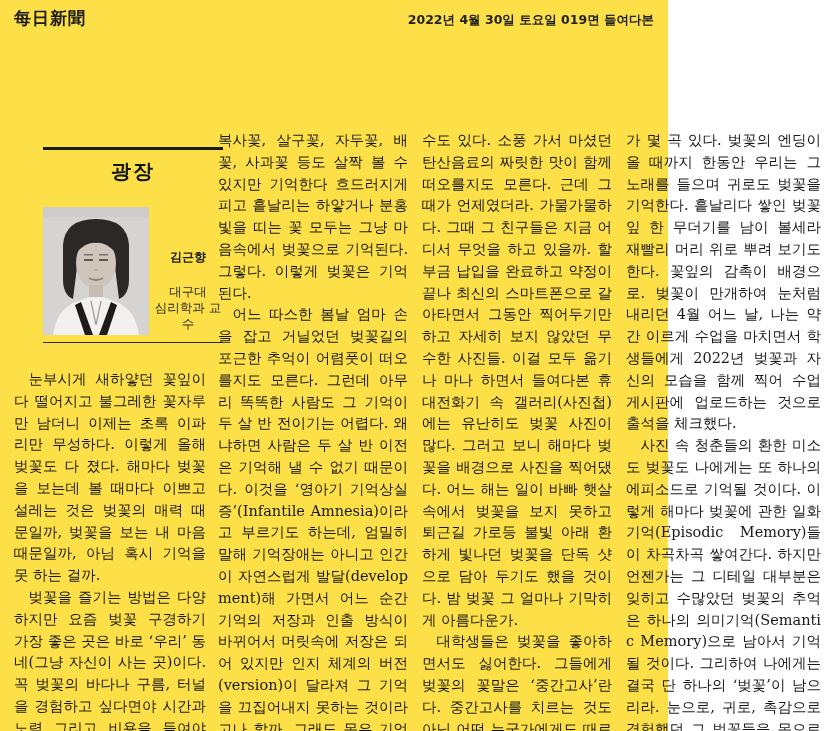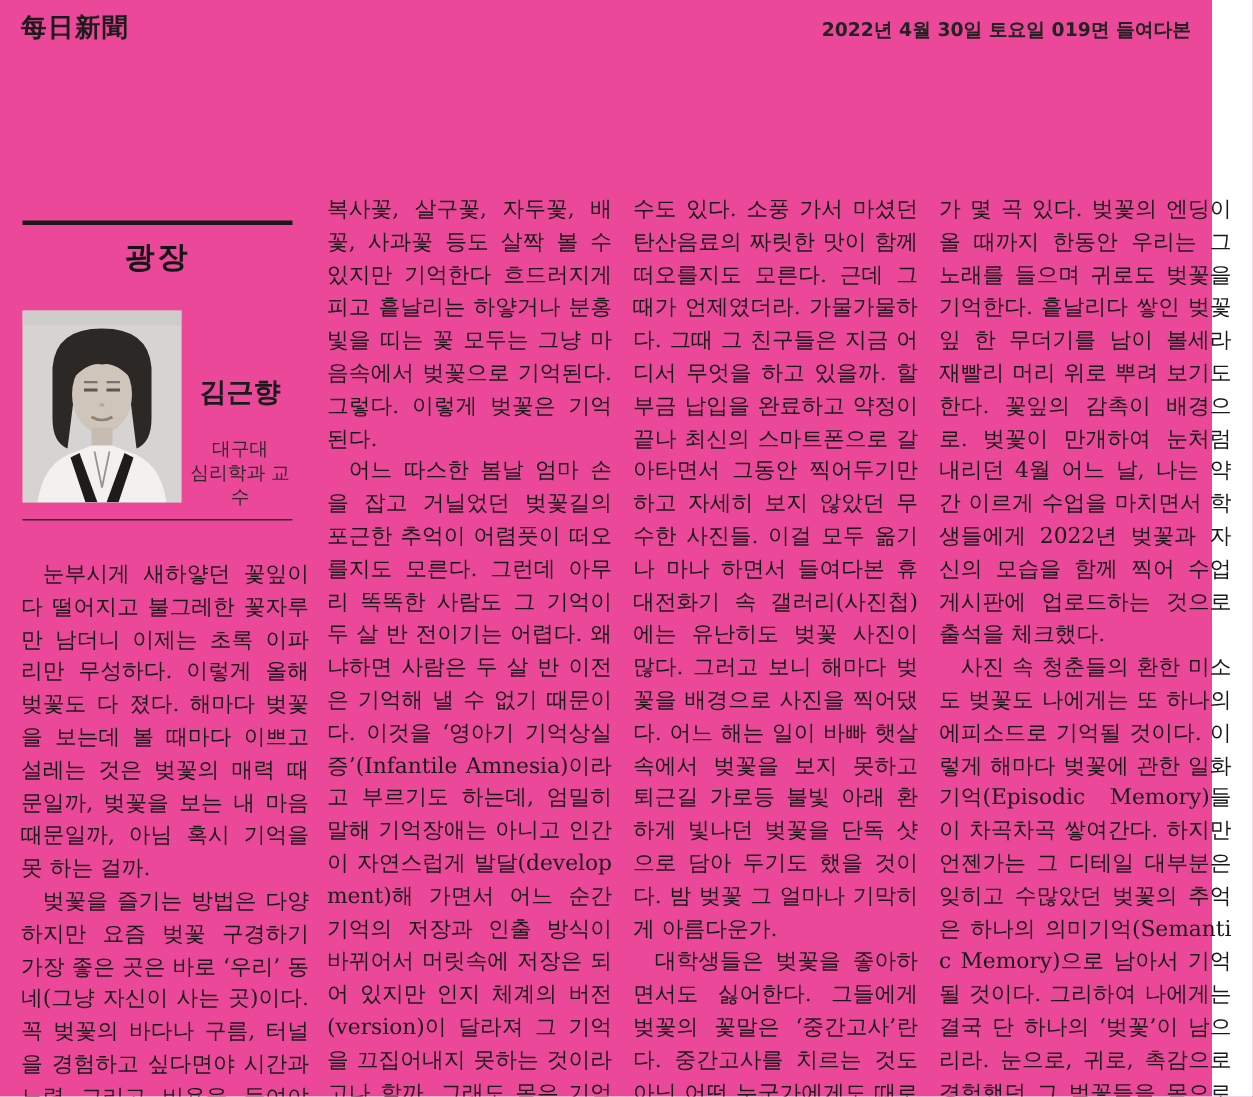--- a/index.html
+++ b/index.html
@@ -1,19 +1,19 @@
 <!DOCTYPE html>
 <html><head>
 <meta charset="utf-8">
 <style>
   * { margin: 0; padding: 0; box-sizing: border-box; }
   html, body { width: 835px; height: 731px; background: #ffffff; overflow: hidden; }
   body { font-family: "DejaVu Serif", serif; color: #161616; position: relative; }
 
-  .page { position: absolute; left: 0; top: 0; width: 808px; height: 731px; background: #ec4899; }
+  .page { position: absolute; left: 0; top: 0; width: 668px; height: 731px; background: #fde047; }
 
   
   .logo {
     position: absolute; left: 14px; top: 7px;
     font-family: "DejaVu Serif", serif;
     font-weight: bold; font-size: 17px; letter-spacing: 1px; color: #1b1b1b;
   }
   .dateline {
     position: absolute; right: 14px; top: 12px;
     font-family: "DejaVu Sans", sans-serif;
@@ -40,34 +40,34 @@
   .body-text {
     font-family: "DejaVu Serif", serif;
     font-size: 14.5px; line-height: 21.8px;
     text-align: justify; word-break: break-all;
     color: #191919;
   }
   .para { text-indent: 0; }
   .para.indent { text-indent: 1em; }
 
   
-  .plaza-box { position: relative; width: 180px; margin-left: 1px; }
+  .plaza-box { position: relative; width: 180px; margin-left: 29px; }
   .rule-thick { border-top: 3px solid #1a1a1a; margin-top: 17px; }
   .plaza-label {
     margin-top: 8px; text-align: center;
     font-family: "DejaVu Sans", sans-serif;
     font-weight: bold; font-size: 20px; color: #141414;
     letter-spacing: 2px;
   }
   .author-row { display: flex; margin-top: 22px; align-items: flex-start; }
   .photo-wrap { width: 106px; height: 128px; background: #d9d9d9; overflow: hidden; flex: 0 0 auto; }
   .author-meta { flex: 1; padding-left: 4px; padding-top: 42px; text-align: center; }
   .author-name {
     font-family: "DejaVu Sans", sans-serif;
-    font-weight: bold; font-size: 18px; color: #1a1a1a;
+    font-weight: bold; font-size: 12px; color: #1a1a1a;
   }
   .author-affil {
     margin-top: 18px;
     font-family: "DejaVu Sans", sans-serif;
     font-size: 12.5px; line-height: 16px; color: #2a2a2a;
   }
   .rule-thin { border-top: 1.5px solid #2a2a2a; margin-top: 7px; }
   .col1-text { margin-top: 26px; }
 </style>
 </head>

